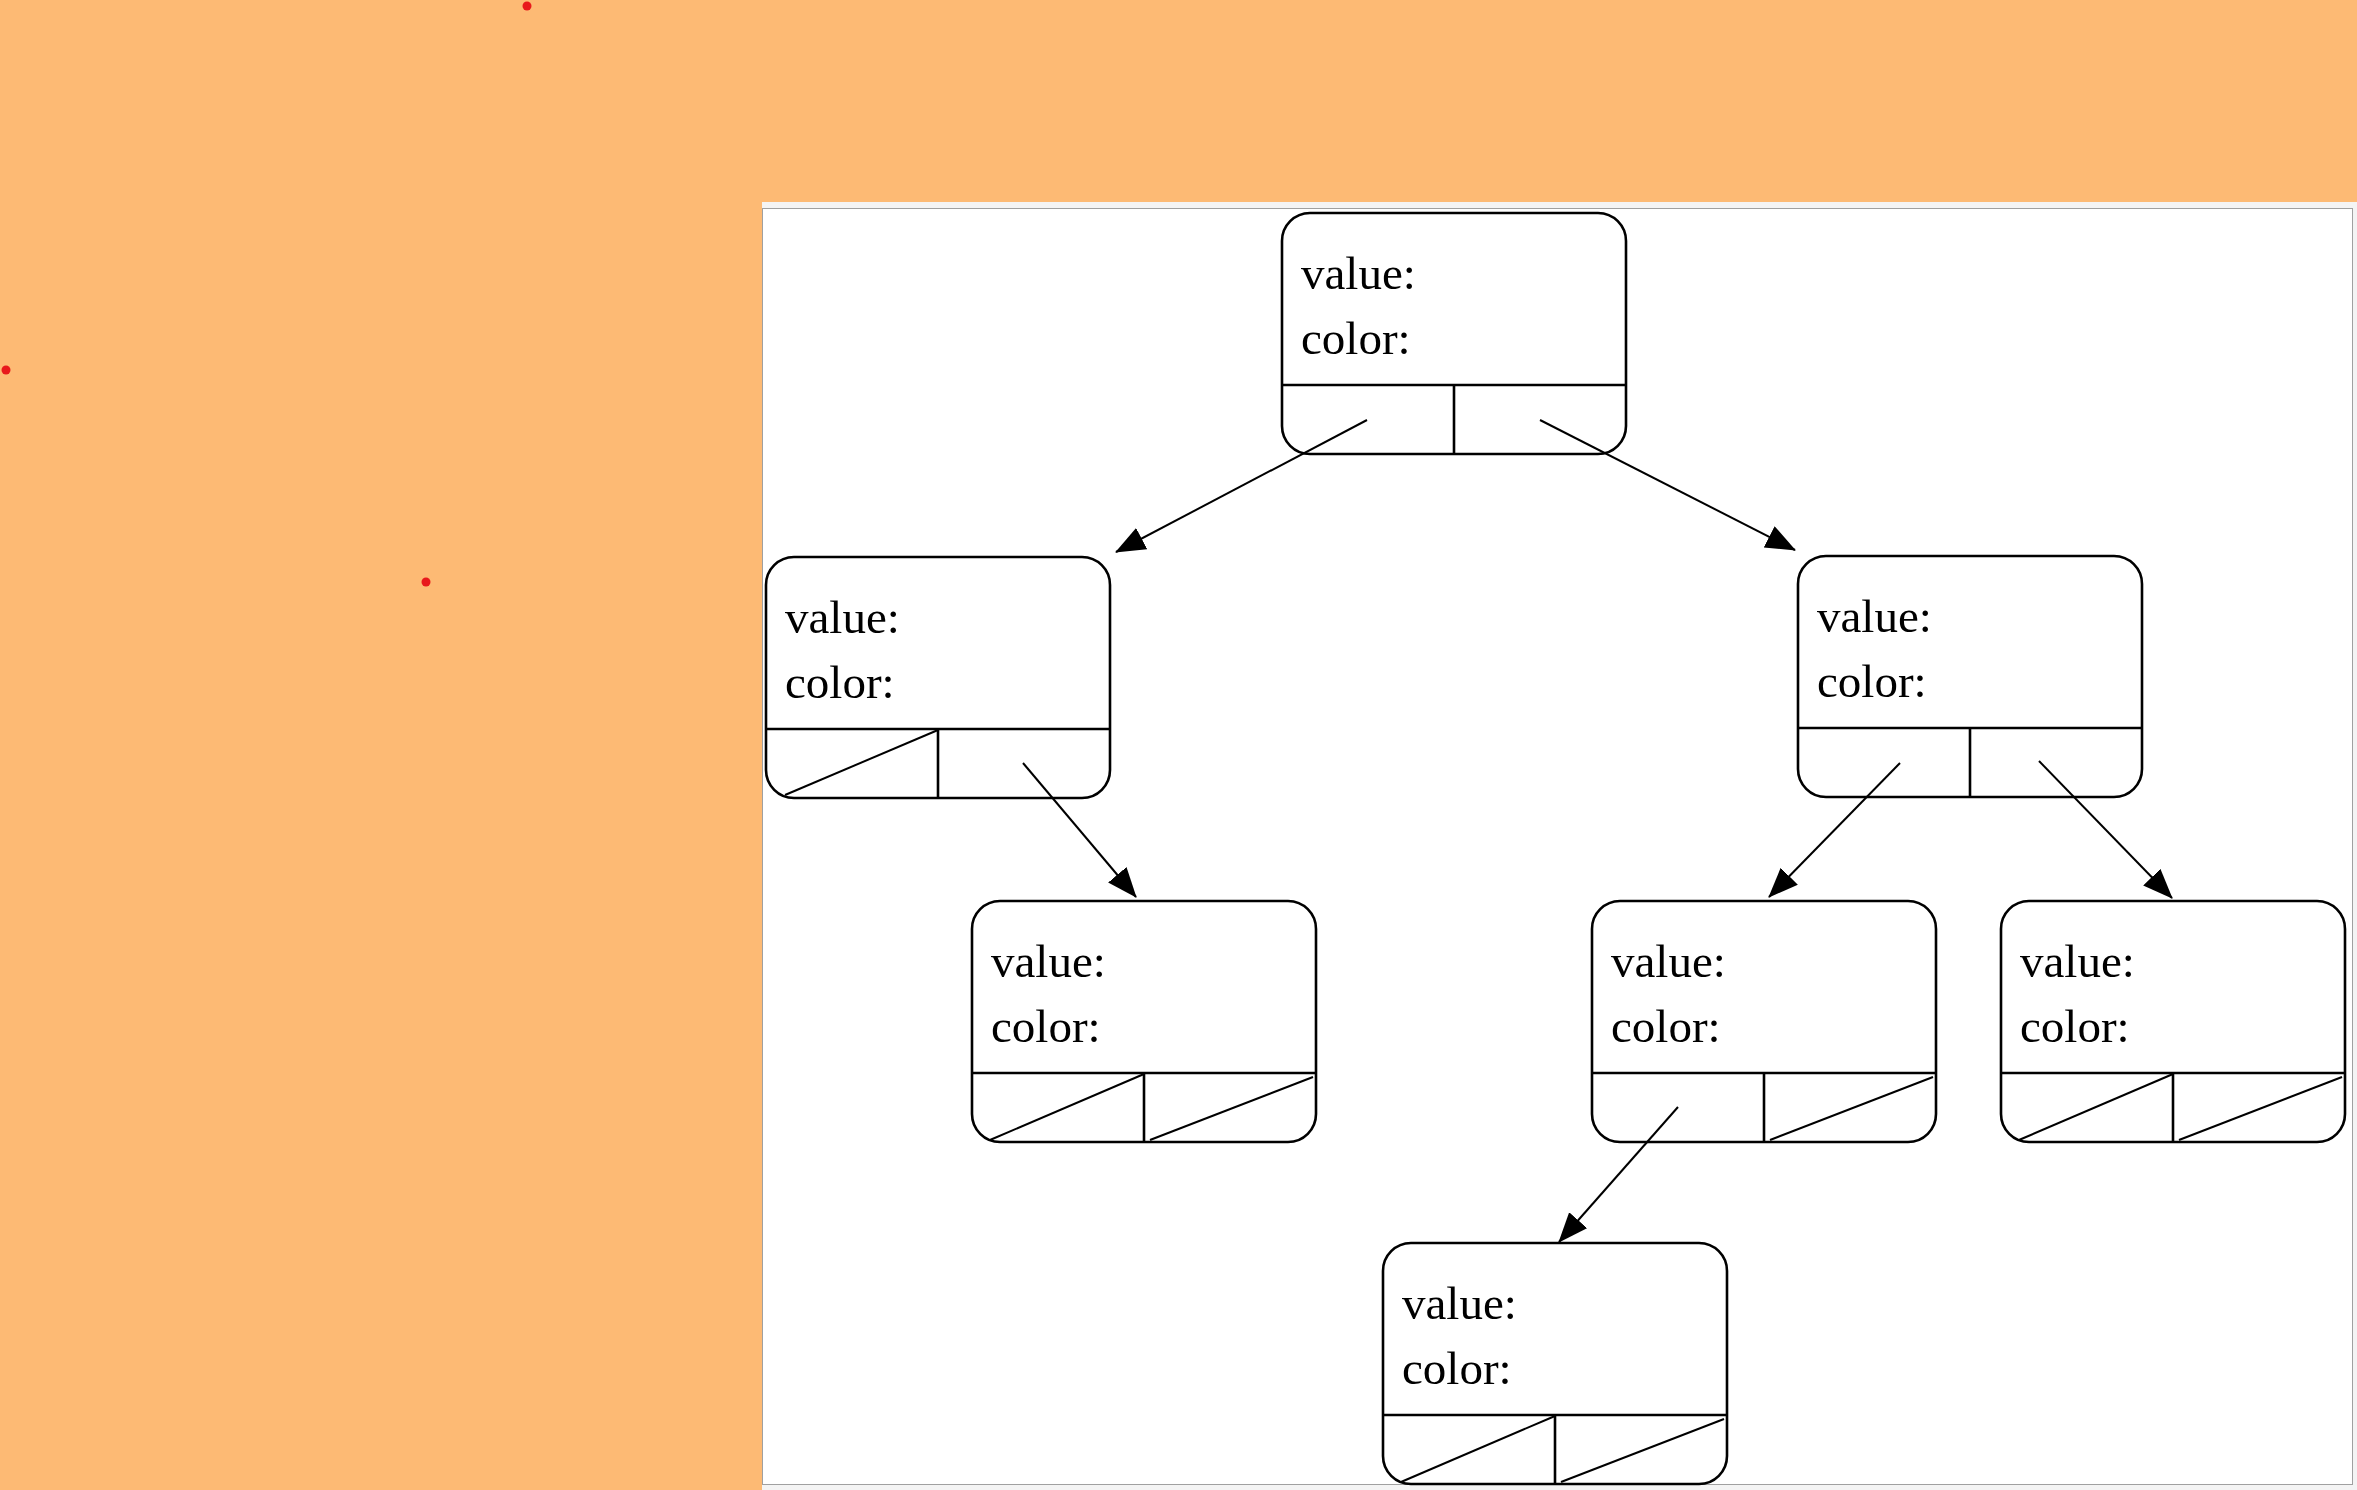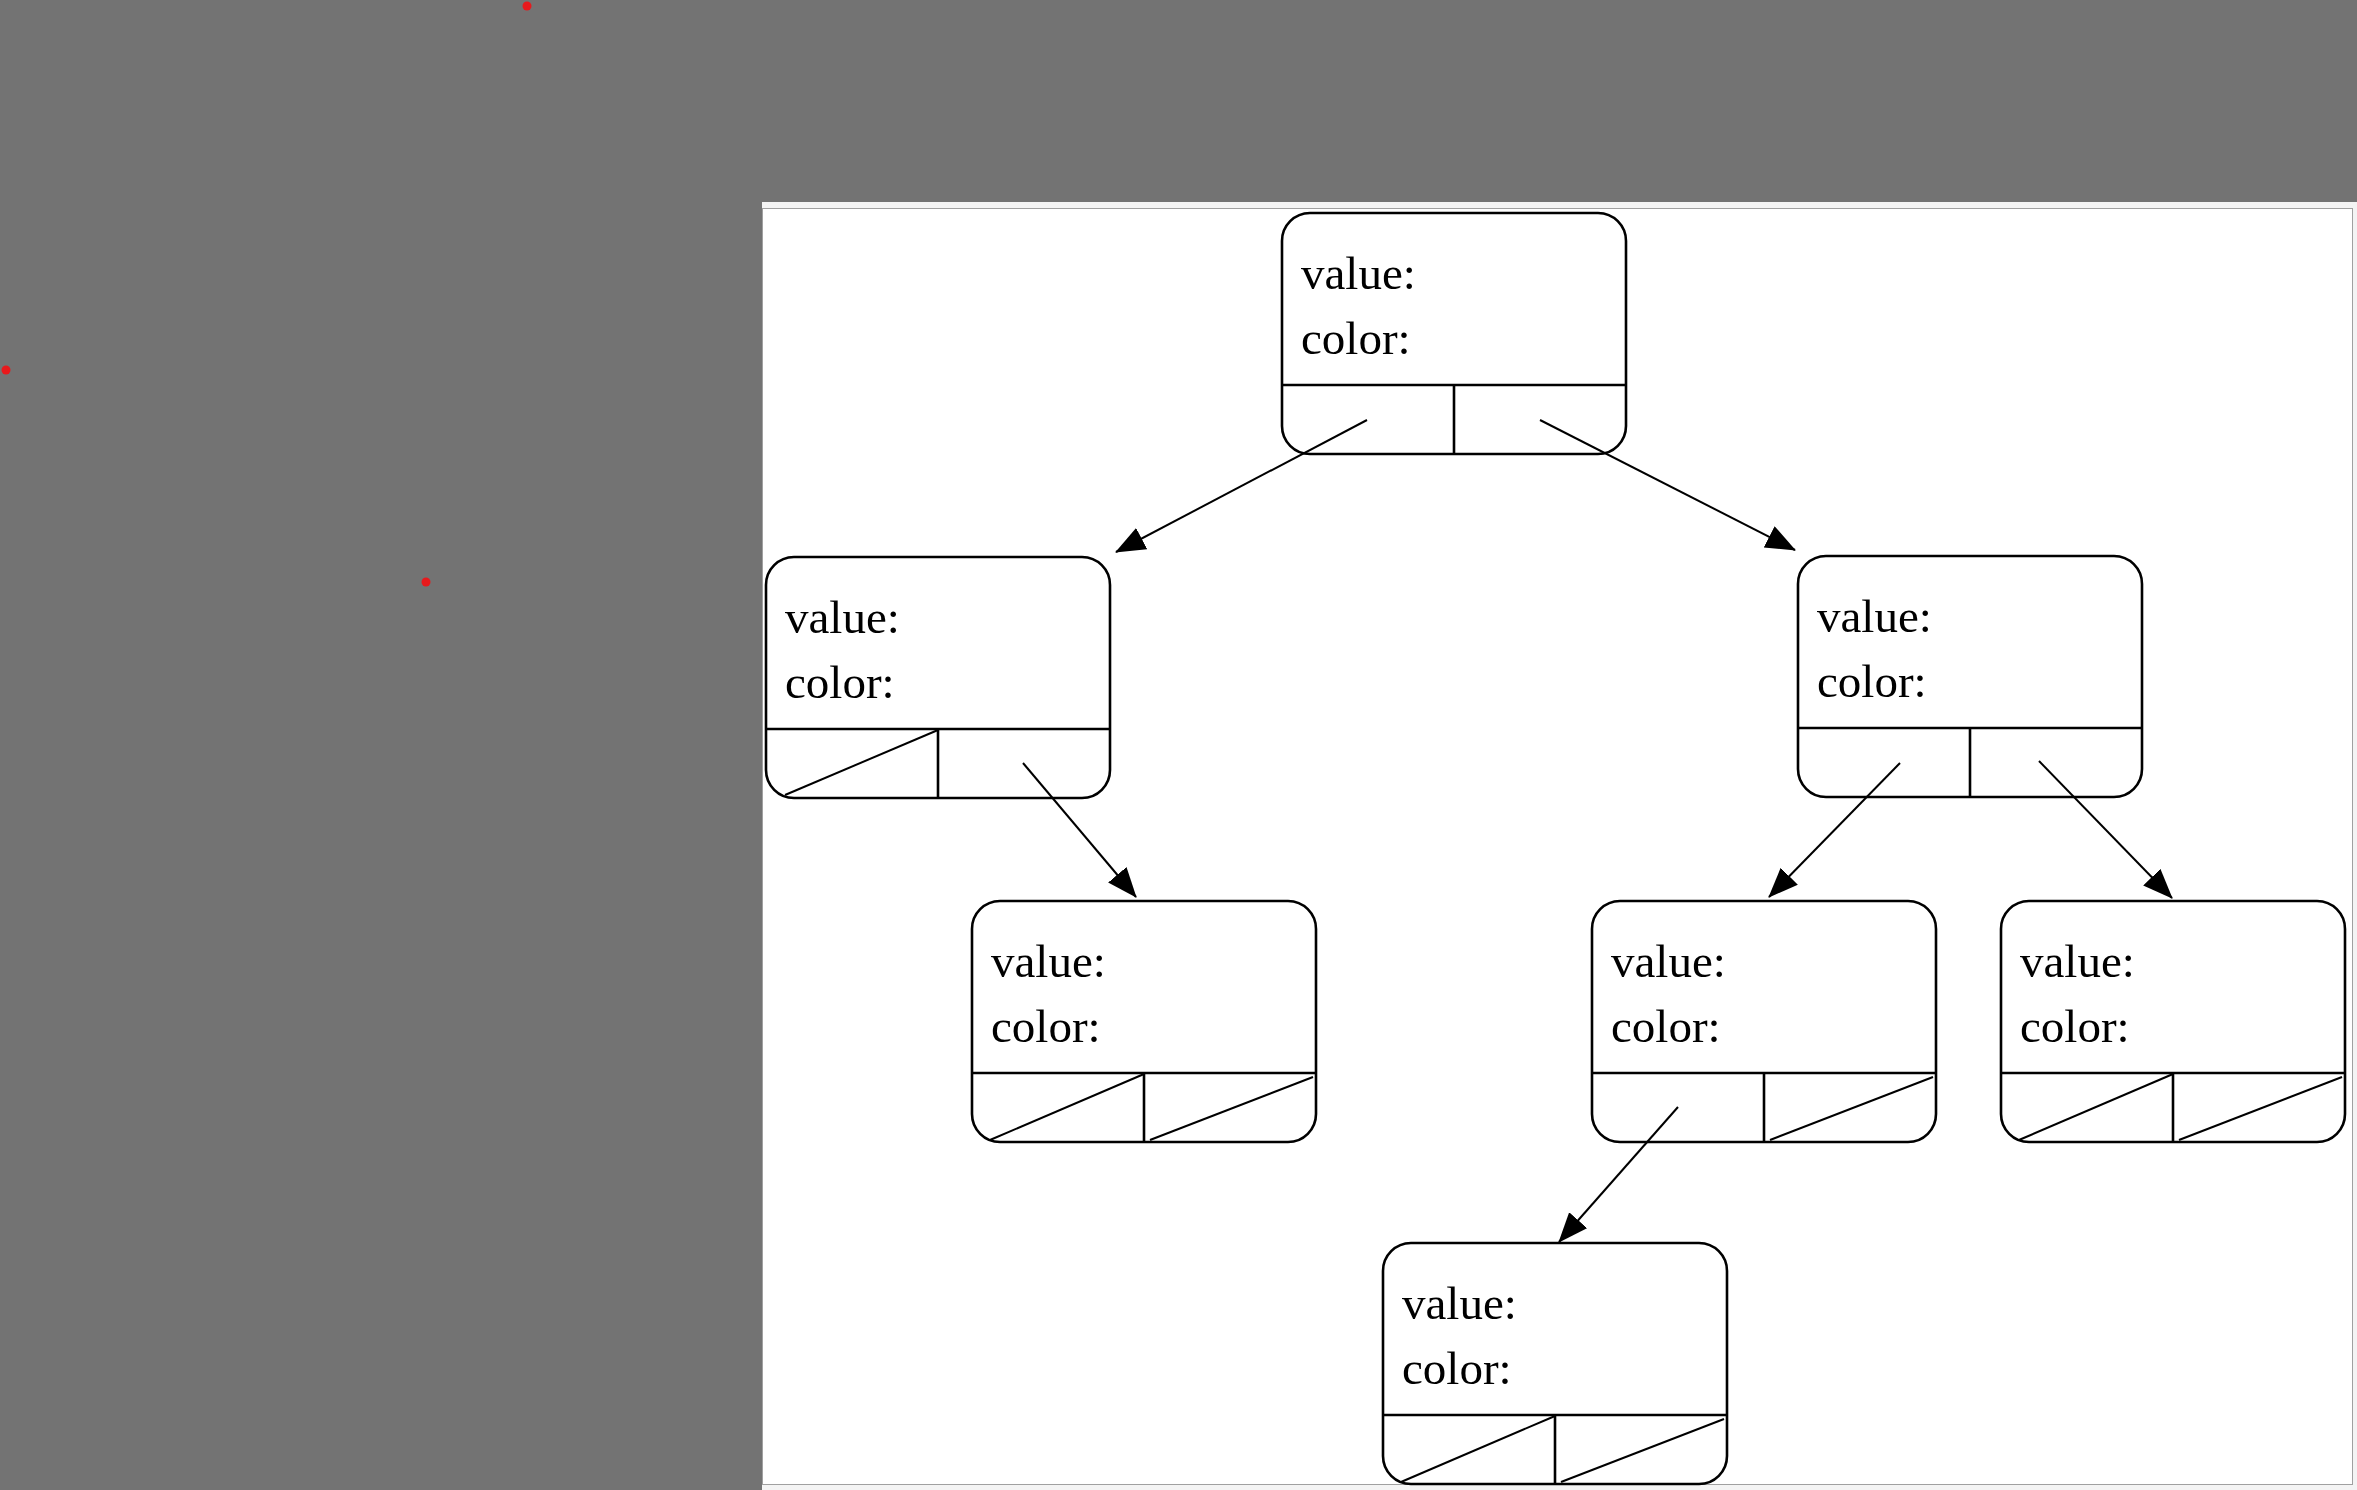--- a/index.html
+++ b/index.html
@@ -1,16 +1,16 @@
 <!DOCTYPE html>
 <html><head>
 <meta charset="utf-8">
 <style>
   html,body{margin:0;padding:0;background:#000;}
-  #canvas{position:relative;width:2357px;height:1490px;background:#737373;overflow:hidden;
+  #canvas{position:relative;width:2357px;height:1490px;background:#fdba74;overflow:hidden;
           font-family:"Liberation Serif","DejaVu Serif",serif;}
   
   .viewer-frame{position:absolute;left:762px;top:202px;width:1595px;height:1288px;background:#f4f4f4;}
   .page{position:absolute;left:0;top:6px;right:4px;bottom:5px;background:#fff;border:1px solid #a0a0a0;}
   
   svg.overlay{position:absolute;left:0;top:0;width:2357px;height:1490px;pointer-events:none;}
   .node-box{fill:#ffffff;stroke:#000;stroke-width:2.6;}
   .divider{stroke:#000;stroke-width:2.6;fill:none;}
   .slash{stroke:#000;stroke-width:2;fill:none;}
   .edge{stroke:#000;stroke-width:2;fill:none;}

